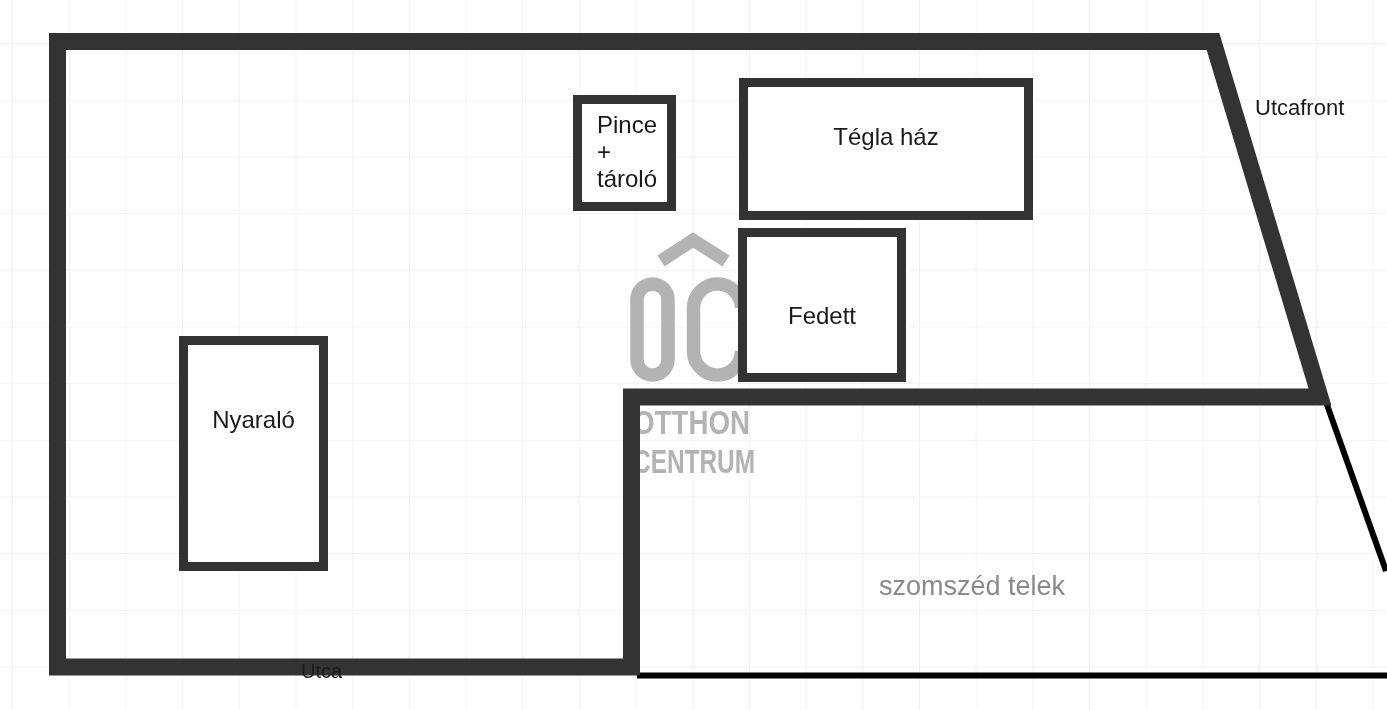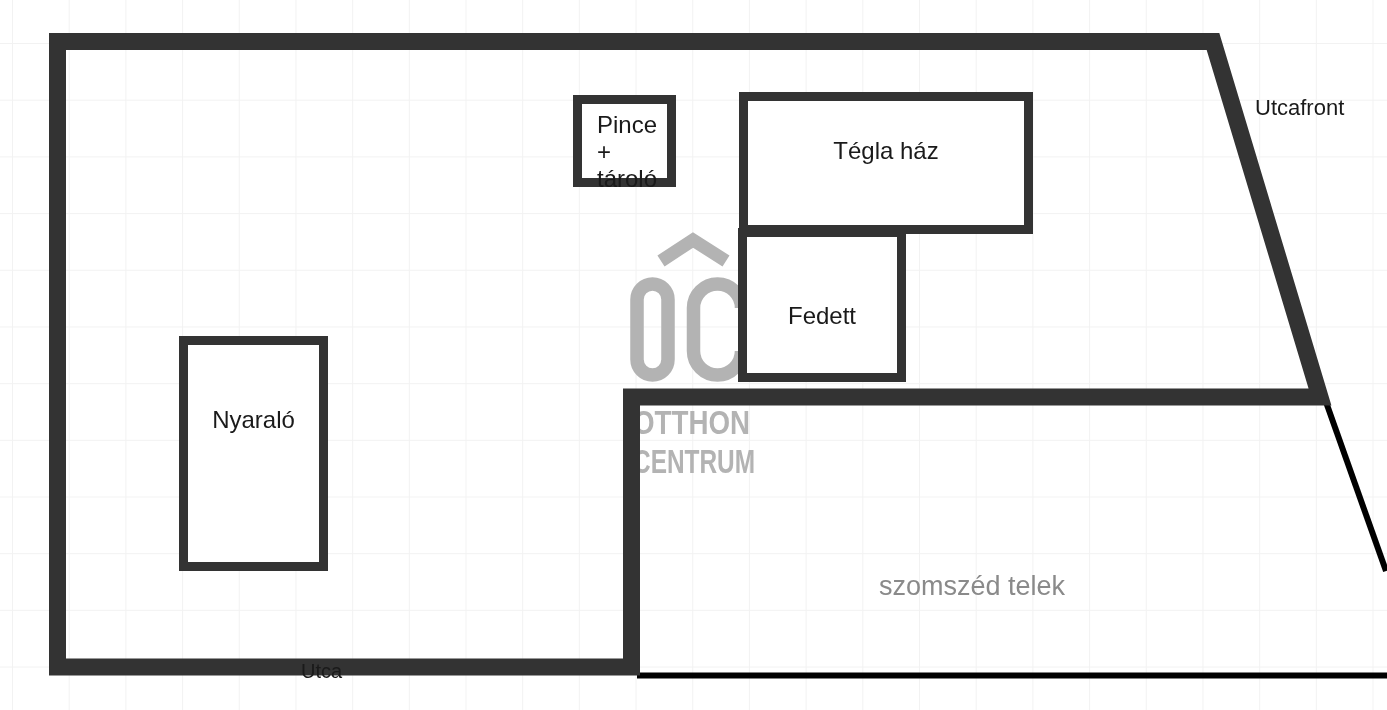--- a/index.html
+++ b/index.html
@@ -25,22 +25,22 @@
     letter-spacing:0px;transform-origin:0 0;white-space:nowrap;
   }
   .wm-line1{left:633px;top:406px;transform:scaleX(0.84);}
   .wm-line2{left:633px;top:445px;transform:scaleX(0.74);}
 
   .bld{
     position:absolute;z-index:3;box-sizing:border-box;
     background:#ffffff;border:9px solid #333333;
     color:#1a1a1a;font-size:24px;line-height:27px;
   }
-  .bld-pince{left:573px;top:95px;width:103px;height:92px;padding:7px 0 0 15px;text-align:left;}
-  .bld-tegla{left:739px;top:92px;width:294px;height:142px;text-align:center;padding-top:36px;}
+  .bld-pince{left:573px;top:95px;width:103px;height:116px;padding:7px 0 0 15px;text-align:left;}
+  .bld-tegla{left:739px;top:78px;width:294px;height:142px;text-align:center;padding-top:36px;}
   .bld-fedett{left:738px;top:228px;width:168px;height:154px;text-align:center;padding-top:64px;line-height:29px;}
   .bld-nyaralo{left:179px;top:336px;width:149px;height:235px;text-align:center;padding-top:61px;}
   .bld span{display:block;}
   .bld-pince span{display:block;}
 
   .lbl{position:absolute;z-index:4;color:#1a1a1a;white-space:nowrap;line-height:1.1;}
   .lbl-utcafront{left:1255px;top:96px;font-size:22px;}
   .lbl-szomszed{left:879px;top:572px;font-size:27px;color:#8a8a8a;}
   .lbl-utca{left:301px;top:660px;font-size:20px;}
 

